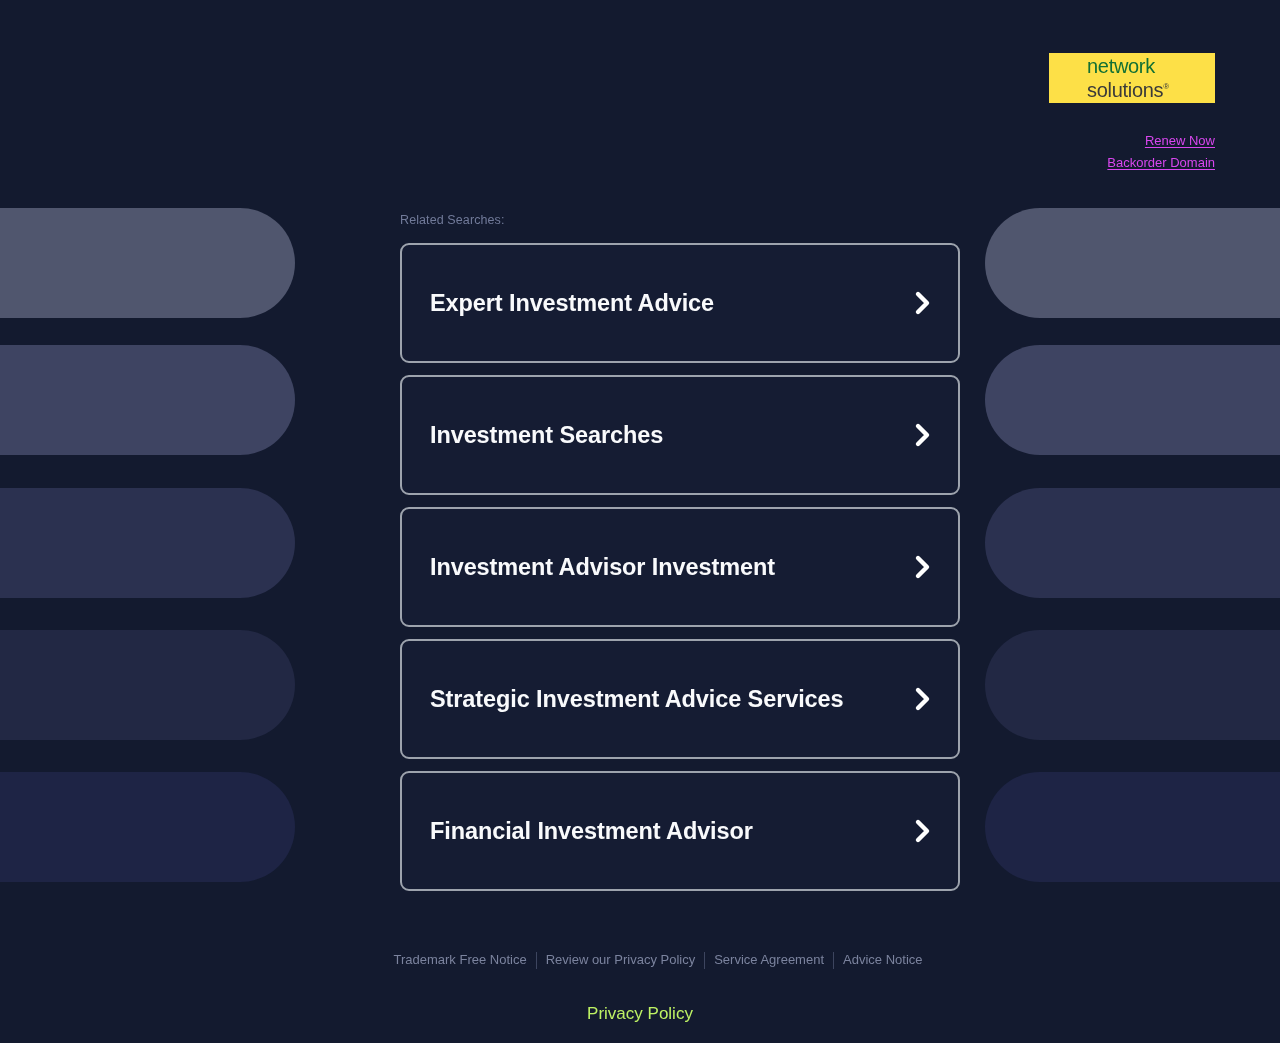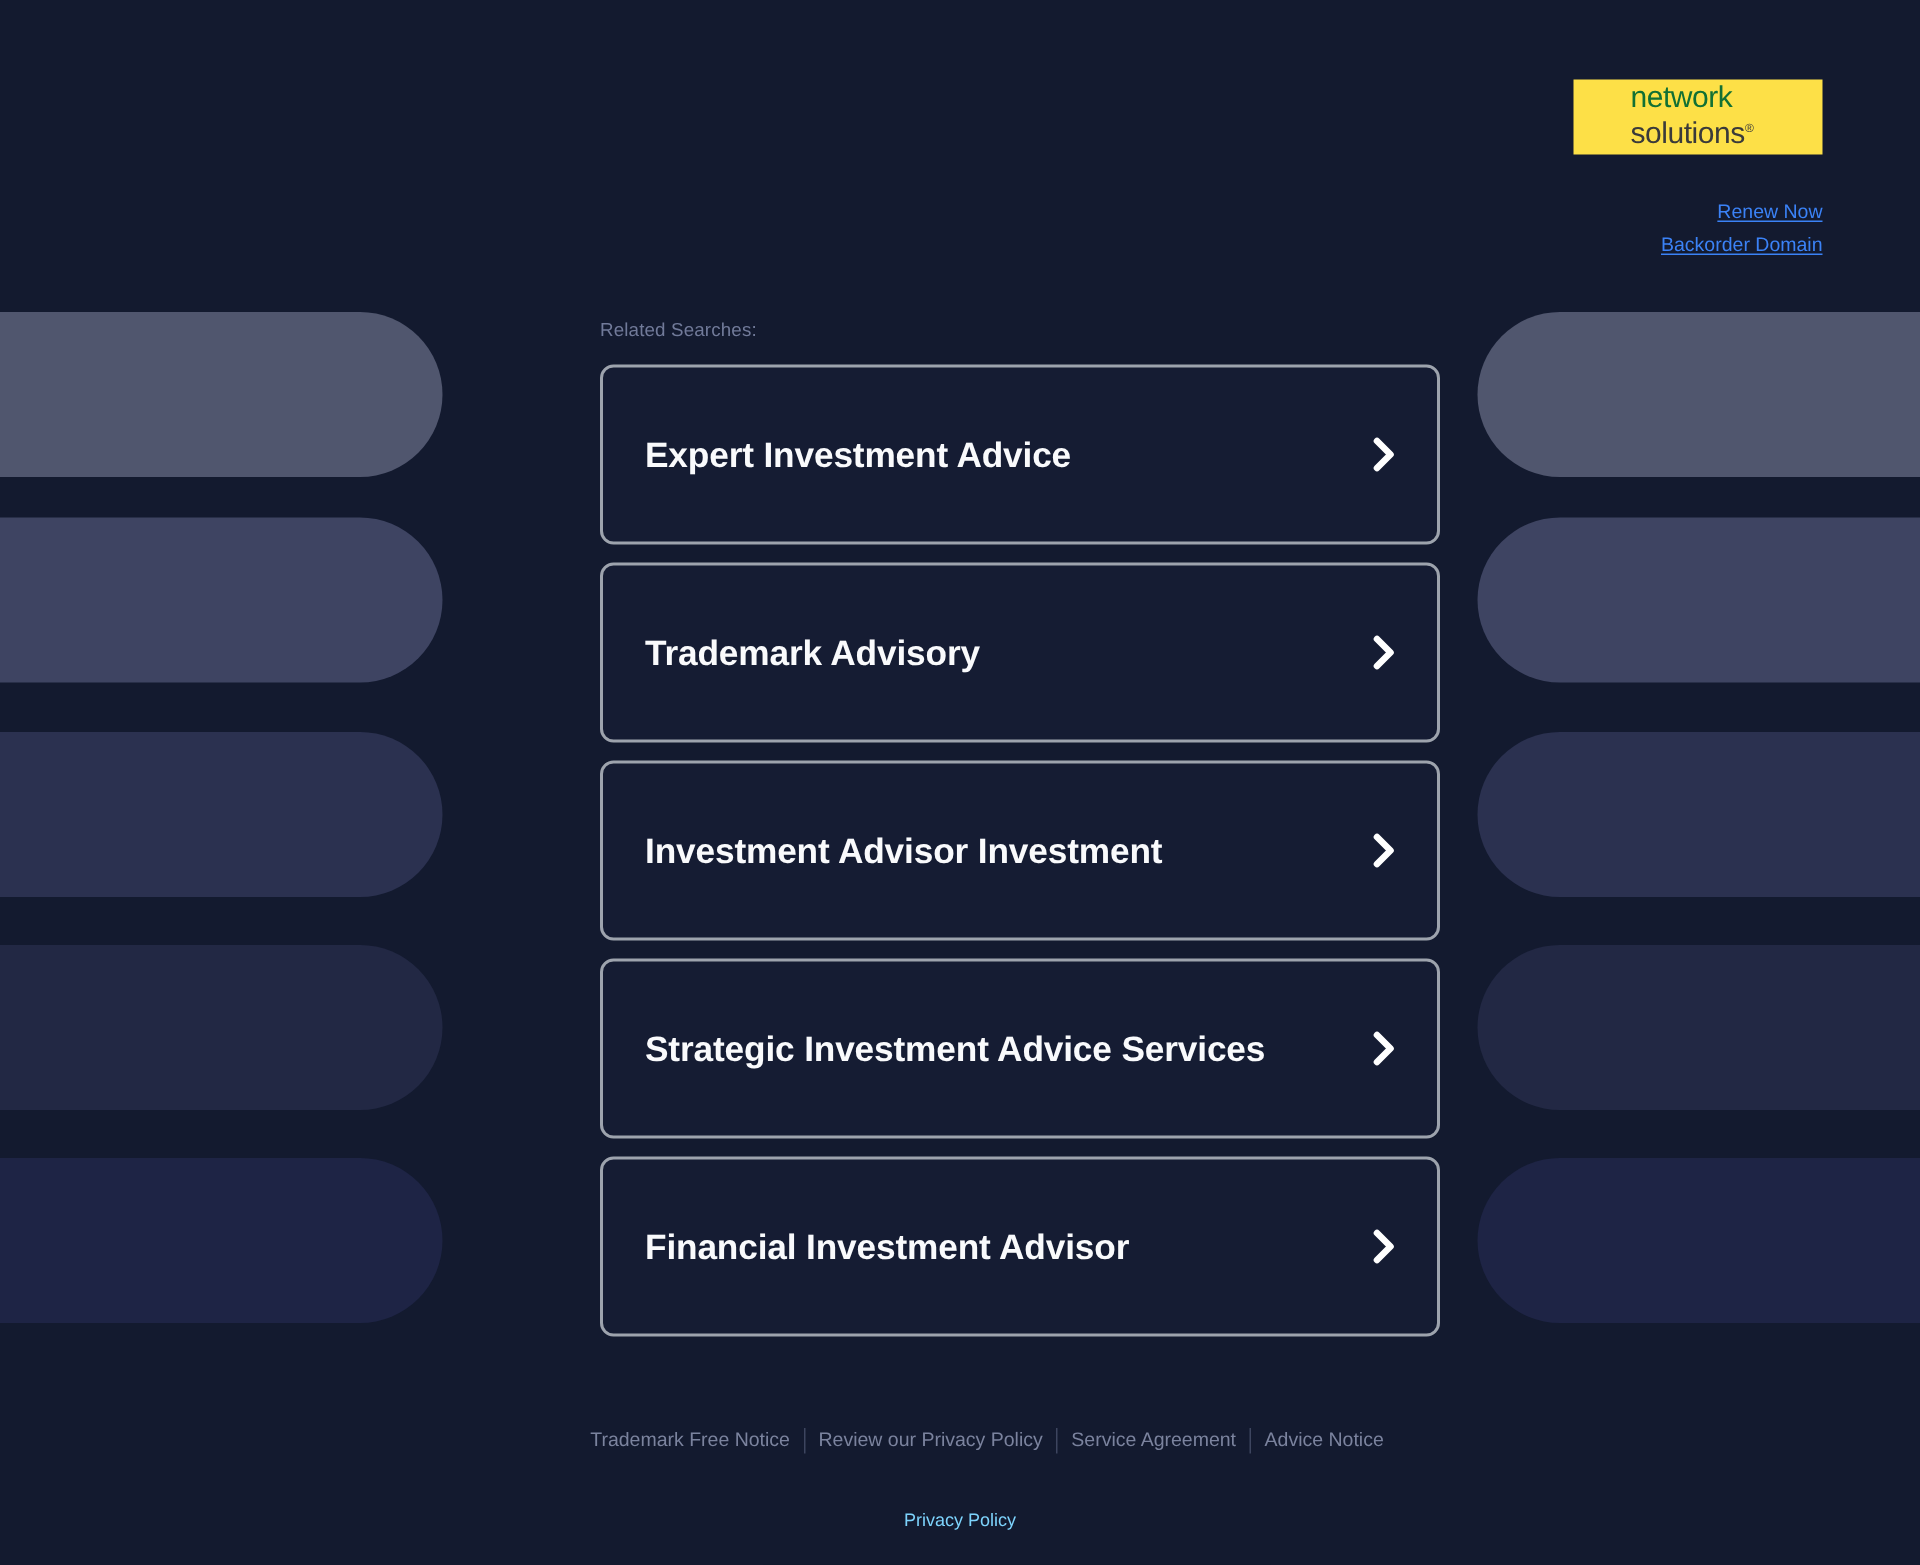--- a/index.html
+++ b/index.html
@@ -57,21 +57,21 @@
   
   #top-links {
     position:absolute;
     right:65px; top:130px;
     text-align:right;
   }
   #top-links a {
     display:block;
     font-size:13px;
     line-height:21.5px;
-    color:#3b82f6;
+    color:#d946ef;
     text-decoration:underline;
     text-underline-offset:2px;
     cursor:pointer;
   }
 
   
   #center {
     position:absolute;
     left:360px; top:213px;
     width:560px;
@@ -142,22 +142,22 @@
     height:17px;
     background:#3d455f;
   }
   #privacy-row {
     position:absolute;
     left:0; right:0;
     top:1004px;
     text-align:center;
   }
   #privacy-row a {
-    font-size:12px;
-    color:#7dd3fc;
+    font-size:17px;
+    color:#bef264;
     text-decoration:none;
     cursor:pointer;
   }
 </style>
 </head>
 <body>
 
 <div id="page">
 
   <div class="deco-layer" id="deco-layer">
@@ -188,21 +188,21 @@
     <div id="cards">
         <div class="card">
           <div class="card-title">Expert Investment Advice</div>
           <span class="chev">
             <svg width="22" height="26" viewBox="0 0 22 26" fill="none">
               <path d="M6 4 L15 13 L6 22" stroke="#ffffff" stroke-width="4.4" stroke-linecap="round" stroke-linejoin="round"></path>
             </svg>
           </span>
         </div>
         <div class="card">
-          <div class="card-title">Trademark Advisory</div>
+          <div class="card-title">Investment Searches</div>
           <span class="chev">
             <svg width="22" height="26" viewBox="0 0 22 26" fill="none">
               <path d="M6 4 L15 13 L6 22" stroke="#ffffff" stroke-width="4.4" stroke-linecap="round" stroke-linejoin="round"></path>
             </svg>
           </span>
         </div>
         <div class="card">
           <div class="card-title">Investment Advisor Investment</div>
           <span class="chev">
             <svg width="22" height="26" viewBox="0 0 22 26" fill="none">

